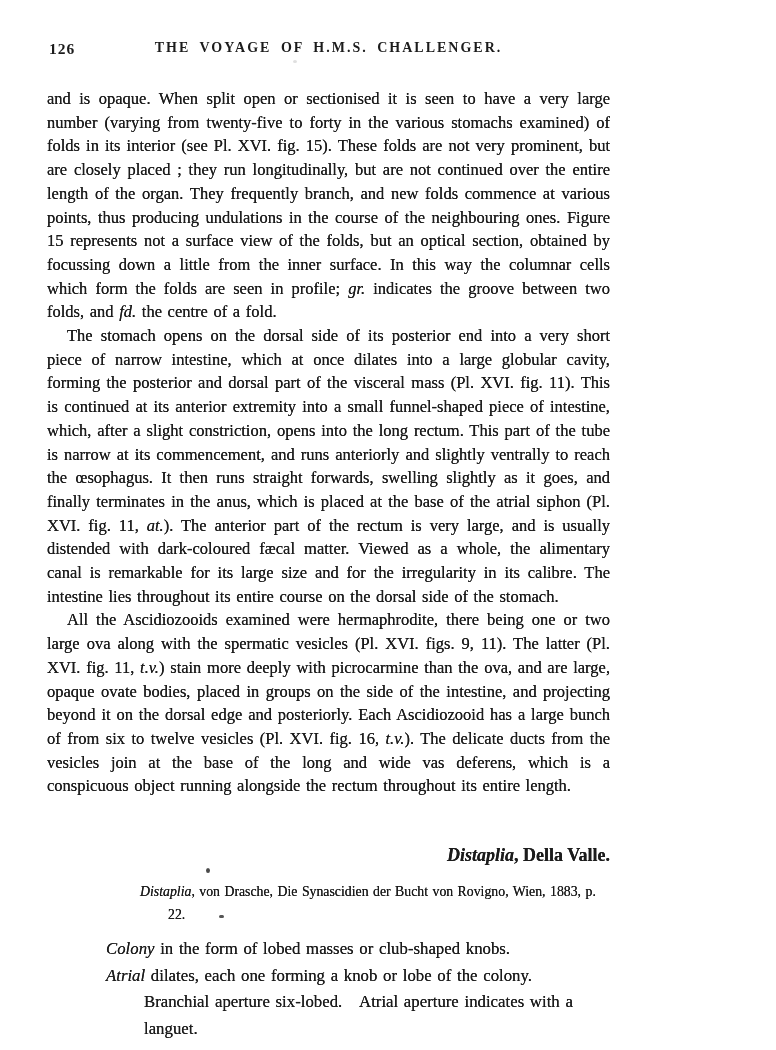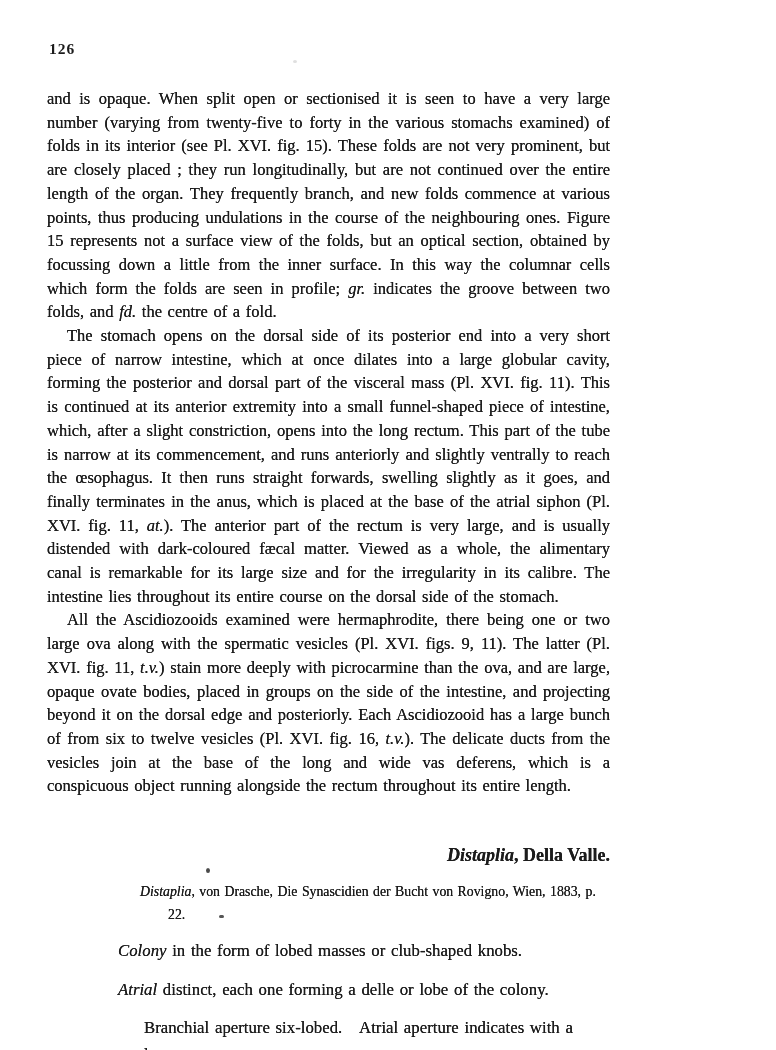--- a/index.html
+++ b/index.html
@@ -72,21 +72,21 @@
     text-indent:-28px;
     text-align:left;
     word-spacing:1px;
     text-shadow:0 0 0.25px currentColor;
   }
   .diagnosis{
     margin-top:10px;
     margin-left:59px;
   }
   .diag-line{
-    margin:12px;
+    margin:0;
     font-size:16.8px;
     line-height:26.5px;
     word-spacing:1.5px;
     text-shadow:0 0 0.3px currentColor;
   }
   .diag-line.indent-more{
     margin-left:38px;
   }
   .scan-artifact{
     position:absolute;
@@ -97,37 +97,38 @@
   #artifact-2{left:219px;top:915px;width:5px;height:3px;border-radius:2px;opacity:.8;}
   #artifact-3{left:293px;top:60px;width:4px;height:3px;opacity:.15;}
 </style>
 </head>
 <body>
 
 <div class="page">
 
   <header class="running-head">
     <span class="page-num">126</span>
+    <span class="head-title">THE VOYAGE OF H.M.S. CHALLENGER.</span>
   </header>
 
   <main class="body-text">
 
     <p class="para no-indent"><span>and is opaque.  When split open or sectionised it is seen to have a very large number (varying from twenty-five to forty in the various stomachs examined) of folds in its interior (see Pl. XVI. fig. 15).  These folds are not very prominent, but are closely placed ; they run longitudinally, but are not continued over the entire length of the organ.  They frequently branch, and new folds commence at various points, thus producing undulations in the course of the neighbouring ones.  Figure 15 represents not a surface view of the folds, but an optical section, obtained by focussing down a little from the inner surface.  In this way the columnar cells which form the folds are seen in profile; </span><span class="it">gr.</span><span> indicates the groove between two folds, and </span><span class="it">fd.</span><span> the centre of a fold.</span></p>
     <p class="para"><span>The stomach opens on the dorsal side of its posterior end into a very short piece of narrow intestine, which at once dilates into a large globular cavity, forming the posterior and dorsal part of the visceral mass (Pl. XVI. fig. 11).  This is continued at its anterior extremity into a small funnel-shaped piece of intestine, which, after a slight constriction, opens into the long rectum.  This part of the tube is narrow at its commencement, and runs anteriorly and slightly ventrally to reach the œsophagus.  It then runs straight forwards, swelling slightly as it goes, and finally terminates in the anus, which is placed at the base of the atrial siphon (Pl. XVI. fig. 11, </span><span class="it">at.</span><span>).  The anterior part of the rectum is very large, and is usually distended with dark-coloured fæcal matter.  Viewed as a whole, the alimentary canal is remarkable for its large size and for the irregularity in its calibre.  The intestine lies throughout its entire course on the dorsal side of the stomach.</span></p>
     <p class="para"><span>All the Ascidiozooids examined were hermaphrodite, there being one or two large ova along with the spermatic vesicles (Pl. XVI. figs. 9, 11).  The latter (Pl. XVI. fig. 11, </span><span class="it">t.v.</span><span>) stain more deeply with picrocarmine than the ova, and are large, opaque ovate bodies, placed in groups on the side of the intestine, and projecting beyond it on the dorsal edge and posteriorly.  Each Ascidiozooid has a large bunch of from six to twelve vesicles (Pl. XVI. fig. 16, </span><span class="it">t.v.</span><span>).  The delicate ducts from the vesicles join at the base of the long and wide vas deferens, which is a conspicuous object running alongside the rectum throughout its entire length.</span></p>
 
     <h2 class="species-heading"><span class="it">Distaplia</span><span>, Della Valle.</span></h2>
 
     <div class="citations">
       <p class="citation"><span class="it">Distaplia</span><span>, von Drasche, Die Synascidien der Bucht von Rovigno, Wien, 1883, p. 22.</span></p>
     </div>
 
     <div class="diagnosis">
       <p class="diag-line"><span class="it">Colony</span><span> in the form of lobed masses or club-shaped knobs.</span></p>
-      <p class="diag-line"><span class="it">Atrial</span><span> distinct, each one forming a delle or lobe of the colony.</span></p>
+      <p class="diag-line"><span class="it">Atrial</span><span> dilates, each one forming a knob or lobe of the colony.</span></p>
       <p class="diag-line indent-more"><span>Branchial aperture six-lobed. Atrial aperture indicates with a languet.</span></p>
     </div>
 
   </main>
 
   <span id="artifact-1" class="scan-artifact"></span>
   <span id="artifact-2" class="scan-artifact"></span>
   <span id="artifact-3" class="scan-artifact"></span>
 
 </div>

